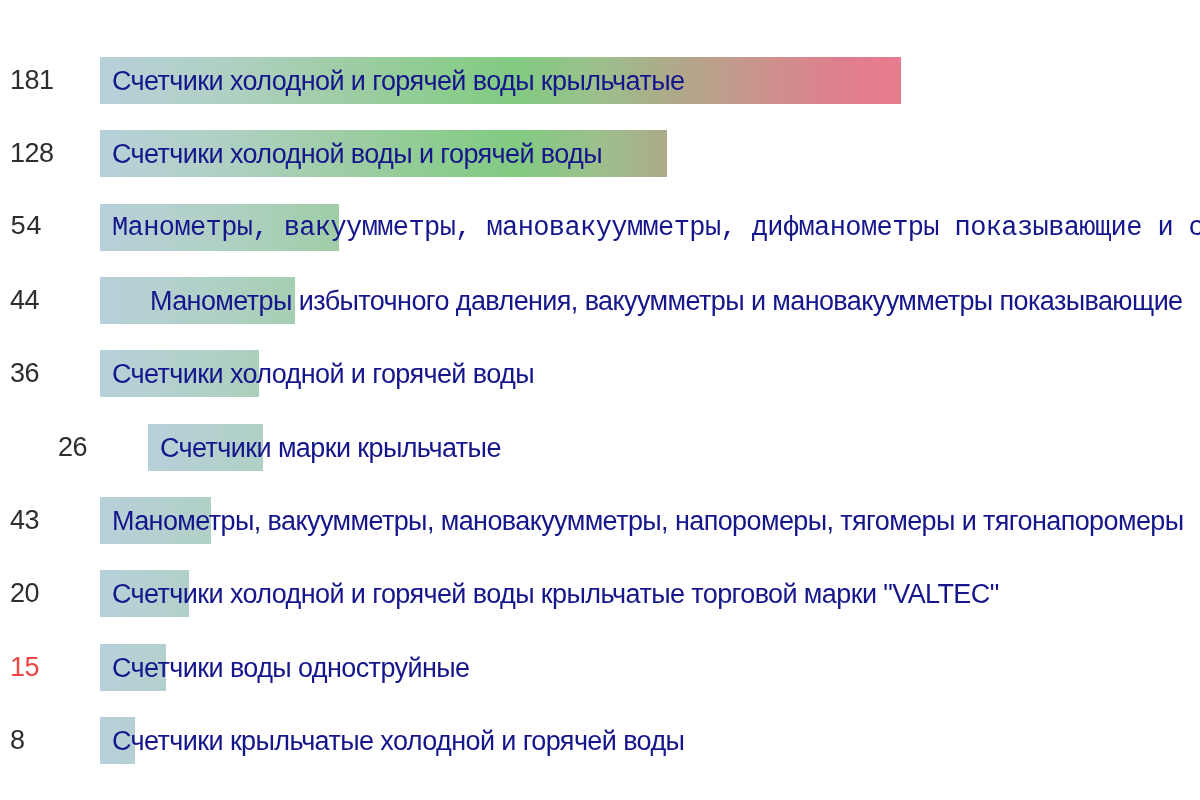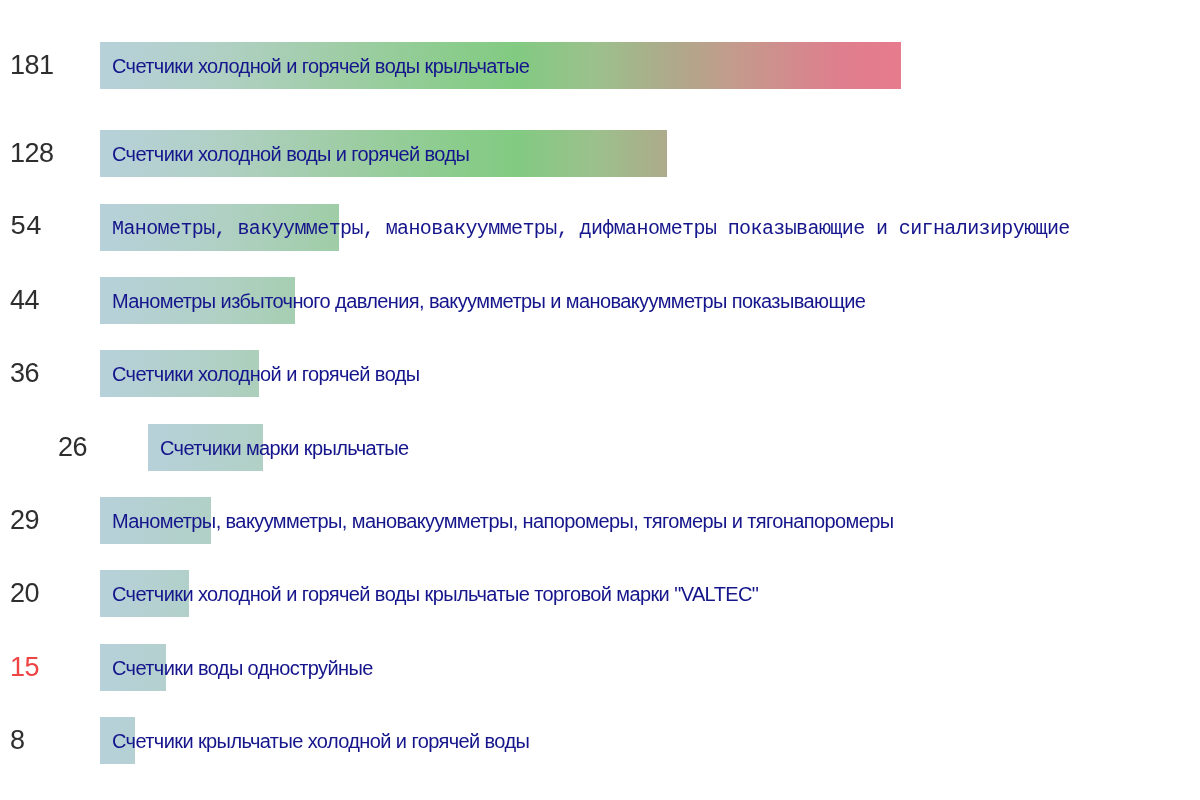--- a/index.html
+++ b/index.html
@@ -45,62 +45,62 @@
     color: #2e2e2e;
     letter-spacing: -0.5px;
     white-space: nowrap;
   }
   .bar-label {
     position: absolute;
     left: 112px;
     top: 0;
     height: 47px;
     line-height: 49px;
-    font-size: 20px;
+    font-size: 27px;
     color: #15158c;
     letter-spacing: -0.6px;
     white-space: nowrap;
   }
 </style>
 </head>
 <body>
 
 <div id="chart">
-    <div class="row" style="top: 42px;">
+    <div class="row" style="top: 57px;">
       <div class="value-label" style="color: rgb(46, 46, 46);">181</div>
       <div class="bar" style="width: 801px; background-image: linear-gradient(to right, rgb(183, 209, 218) 0%, rgb(176, 208, 196) 15%, rgb(159, 205, 166) 30%, rgb(138, 204, 139) 45%, rgb(130, 202, 130) 52%, rgb(156, 192, 140) 62%, rgb(173, 170, 138) 71%, rgb(197, 153, 140) 80%, rgb(222, 127, 142) 92%, rgb(231, 123, 142) 100%); background-size: 801px 100%;"></div>
       <div class="bar-label" style="color: rgb(21, 21, 140);">Счетчики холодной и горячей воды крыльчатые</div>
     </div>
     <div class="row" style="top: 130.3px;">
       <div class="value-label" style="color: rgb(46, 46, 46);">128</div>
       <div class="bar" style="width: 566.5px; background-image: linear-gradient(to right, rgb(183, 209, 218) 0%, rgb(176, 208, 196) 15%, rgb(159, 205, 166) 30%, rgb(138, 204, 139) 45%, rgb(130, 202, 130) 52%, rgb(156, 192, 140) 62%, rgb(173, 170, 138) 71%, rgb(197, 153, 140) 80%, rgb(222, 127, 142) 92%, rgb(231, 123, 142) 100%); background-size: 801px 100%;"></div>
       <div class="bar-label" style="color: rgb(21, 21, 140);">Счетчики холодной воды и горячей воды</div>
     </div>
     <div class="row" style="top: 203.7px; font-family: Liberation Mono, monospace;">
       <div class="value-label" style="color: rgb(46, 46, 46);">54</div>
       <div class="bar" style="width: 239px; background-image: linear-gradient(to right, rgb(183, 209, 218) 0%, rgb(176, 208, 196) 15%, rgb(159, 205, 166) 30%, rgb(138, 204, 139) 45%, rgb(130, 202, 130) 52%, rgb(156, 192, 140) 62%, rgb(173, 170, 138) 71%, rgb(197, 153, 140) 80%, rgb(222, 127, 142) 92%, rgb(231, 123, 142) 100%); background-size: 801px 100%;"></div>
       <div class="bar-label" style="color: rgb(21, 21, 140);">Манометры, вакуумметры, мановакуумметры, дифманометры показывающие и сигнализирующие</div>
     </div>
     <div class="row" style="top: 277px;">
       <div class="value-label" style="color: rgb(46, 46, 46); text-align: right;">44</div>
       <div class="bar" style="width: 194.7px; background-image: linear-gradient(to right, rgb(183, 209, 218) 0%, rgb(176, 208, 196) 15%, rgb(159, 205, 166) 30%, rgb(138, 204, 139) 45%, rgb(130, 202, 130) 52%, rgb(156, 192, 140) 62%, rgb(173, 170, 138) 71%, rgb(197, 153, 140) 80%, rgb(222, 127, 142) 92%, rgb(231, 123, 142) 100%); background-size: 801px 100%;"></div>
-      <div class="bar-label" style="color: rgb(21, 21, 140);">Манометры избыточного давления, вакуумметры и мановакуумметры показывающие</div>
+      <div class="bar-label" style="color: rgb(21, 21, 140); margin-left: 38px;">Манометры избыточного давления, вакуумметры и мановакуумметры показывающие</div>
     </div>
     <div class="row" style="top: 350.4px;">
       <div class="value-label" style="color: rgb(46, 46, 46);">36</div>
       <div class="bar" style="width: 159.3px; background-image: linear-gradient(to right, rgb(183, 209, 218) 0%, rgb(176, 208, 196) 15%, rgb(159, 205, 166) 30%, rgb(138, 204, 139) 45%, rgb(130, 202, 130) 52%, rgb(156, 192, 140) 62%, rgb(173, 170, 138) 71%, rgb(197, 153, 140) 80%, rgb(222, 127, 142) 92%, rgb(231, 123, 142) 100%); background-size: 801px 100%;"></div>
       <div class="bar-label" style="color: rgb(21, 21, 140);">Счетчики холодной и горячей воды</div>
     </div>
     <div class="row" style="top: 423.8px; margin-left: 48px;">
       <div class="value-label" style="color: rgb(46, 46, 46);">26</div>
       <div class="bar" style="width: 115.1px; background-image: linear-gradient(to right, rgb(183, 209, 218) 0%, rgb(176, 208, 196) 15%, rgb(159, 205, 166) 30%, rgb(138, 204, 139) 45%, rgb(130, 202, 130) 52%, rgb(156, 192, 140) 62%, rgb(173, 170, 138) 71%, rgb(197, 153, 140) 80%, rgb(222, 127, 142) 92%, rgb(231, 123, 142) 100%); background-size: 801px 100%;"></div>
       <div class="bar-label" style="color: rgb(21, 21, 140);">Счетчики марки крыльчатые</div>
     </div>
     <div class="row" style="top: 497.1px;">
-      <div class="value-label" style="color: rgb(46, 46, 46);">29</div>
+      <div class="value-label" style="color: rgb(46, 46, 46);">43</div>
       <div class="bar" style="width: 110.6px; background-image: linear-gradient(to right, rgb(183, 209, 218) 0%, rgb(176, 208, 196) 15%, rgb(159, 205, 166) 30%, rgb(138, 204, 139) 45%, rgb(130, 202, 130) 52%, rgb(156, 192, 140) 62%, rgb(173, 170, 138) 71%, rgb(197, 153, 140) 80%, rgb(222, 127, 142) 92%, rgb(231, 123, 142) 100%); background-size: 801px 100%;"></div>
       <div class="bar-label" style="color: rgb(21, 21, 140);">Манометры, вакуумметры, мановакуумметры, напоромеры, тягомеры и тягонапоромеры</div>
     </div>
     <div class="row" style="top: 570.4px; padding-left: 24px;">
       <div class="value-label" style="color: rgb(46, 46, 46);">20</div>
       <div class="bar" style="width: 88.5px; background-image: linear-gradient(to right, rgb(183, 209, 218) 0%, rgb(176, 208, 196) 15%, rgb(159, 205, 166) 30%, rgb(138, 204, 139) 45%, rgb(130, 202, 130) 52%, rgb(156, 192, 140) 62%, rgb(173, 170, 138) 71%, rgb(197, 153, 140) 80%, rgb(222, 127, 142) 92%, rgb(231, 123, 142) 100%); background-size: 801px 100%;"></div>
       <div class="bar-label" style="color: rgb(21, 21, 140);">Счетчики холодной и горячей воды крыльчатые торговой марки "VALTEC"</div>
     </div>
     <div class="row" style="top: 643.8px;">
       <div class="value-label" style="color: #ef4444;">15</div>

